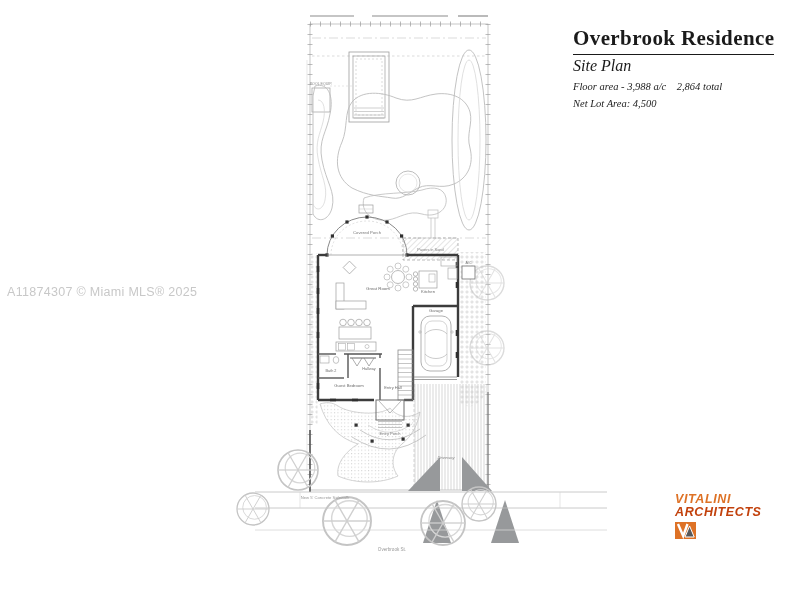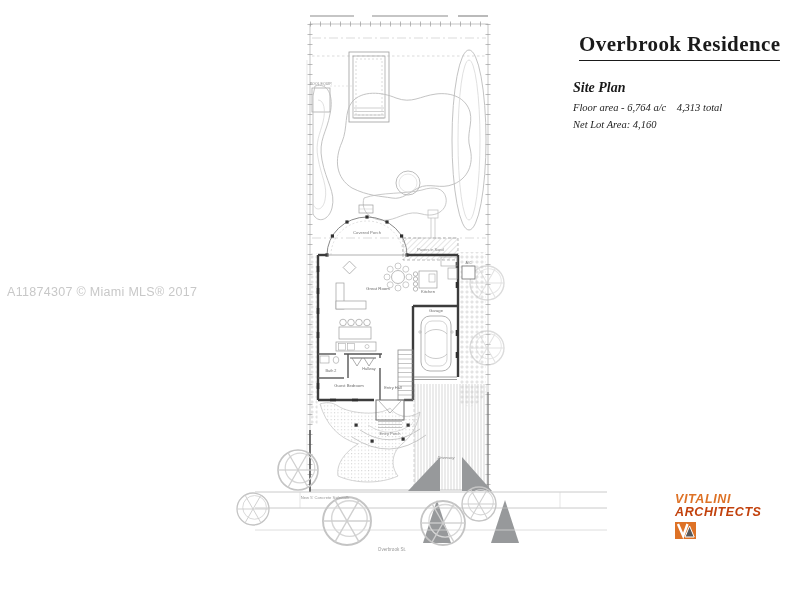--- a/index.html
+++ b/index.html
@@ -9,40 +9,40 @@
   }
   .watermark{
     position:absolute;left:7px;top:285px;font-size:12.5px;color:#c8c8c8;letter-spacing:.3px;
   }
   .title-block{
     position:absolute;left:573px;top:26px;width:215px;color:#1a1a1a;
     font-family:"Liberation Serif",serif;
   }
   .tb-title{
     font-size:21px;font-weight:700;letter-spacing:.4px;display:inline-block;
-    border-bottom:1.5px solid #1a1a1a;padding-bottom:3px;margin:6px;
+    border-bottom:1.5px solid #1a1a1a;padding-bottom:3px;margin:0;
   }
-  .tb-sub{font-size:14px;font-weight:700;font-style:italic;margin-top:13px;}
+  .tb-sub{font-size:16px;font-weight:400;font-style:italic;margin-top:2px;}
   .tb-line{font-size:10.5px;font-style:italic;margin-top:6px;white-space:pre;color:#222;}
   .logo-block{position:absolute;left:675px;top:493px;line-height:1.05;font-style:italic;}
   .logo-name{font-size:12.5px;font-weight:700;letter-spacing:.6px;color:#de7226;}
   .logo-type{font-size:12.5px;font-weight:700;letter-spacing:.6px;color:#c2410c;}
   .logo-mark{margin-top:3px;}
   svg text{font-family:"Liberation Sans",sans-serif;}
 </style>
 </head>
 <body>
 
-<div class="watermark">A11874307 © Miami MLS® 2017</div>
+<div class="watermark">A11874307 © Miami MLS® 2025</div>
 
 <div class="title-block">
   <div class="tb-title">Overbrook Residence</div>
   <div class="tb-sub">Site Plan</div>
-  <div class="tb-line">Floor area - 6,764 a/c    4,313 total</div>
-  <div class="tb-line">Net Lot Area: 4,160</div>
+  <div class="tb-line">Floor area - 3,988 a/c    2,864 total</div>
+  <div class="tb-line">Net Lot Area: 4,500</div>
 </div>
 
 <div class="logo-block">
   <div class="logo-name">VITALINI</div>
   <div class="logo-type">ARCHITECTS</div>
   <svg class="logo-mark" width="21" height="17" viewBox="0 0 21 17">
     <rect x="0" y="0" width="21" height="17" fill="#de7226"></rect>
     <polyline points="3,2 8.2,14 12.5,2" fill="none" stroke="#ffffff" stroke-width="2.4"></polyline>
     <path d="M10,15 L14.6,4 L19.2,15 Z" fill="#58595b" stroke="#ffffff" stroke-width="1"></path>
   </svg>

